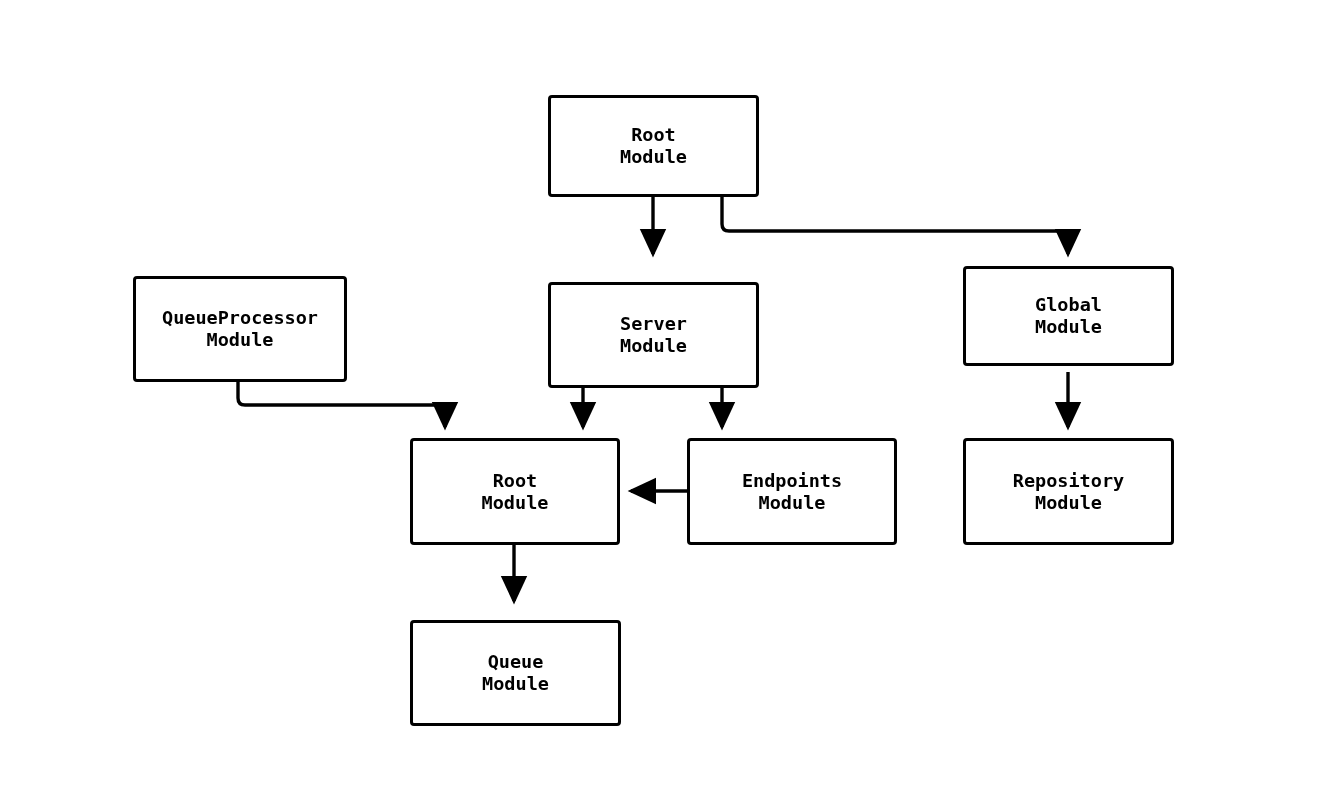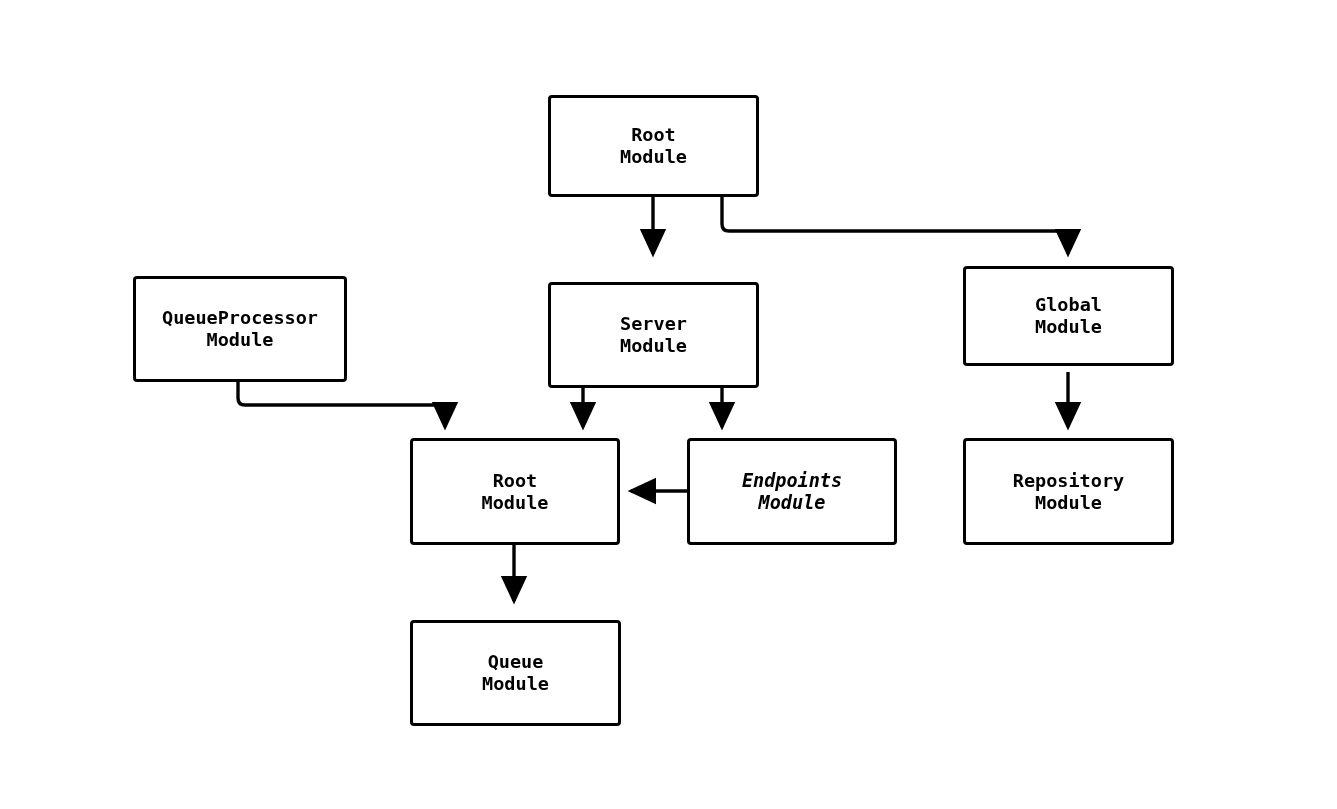--- a/index.html
+++ b/index.html
@@ -109,21 +109,21 @@
   <div class="node" style="left:963px; top:266px; width:211px; height:100px;">
     <span class="node-label">Global
 Module</span>
   </div>
 
   <div class="node" style="left:410px; top:438px; width:210px; height:107px;">
     <span class="node-label">Root
 Module</span>
   </div>
 
-  <div class="node" style="left:687px; top:438px; width:210px; height:107px;font-style:italic;">
+  <div class="node" style="left:687px; top:438px; width:210px; height:107px;">
     <span class="node-label">Endpoints
 Module</span>
   </div>
 
   <div class="node" style="left:963px; top:438px; width:211px; height:107px;">
     <span class="node-label">Repository
 Module</span>
   </div>
 
   <div class="node" style="left:410px; top:612px; width:211px; height:106px;margin-top:8px;">

